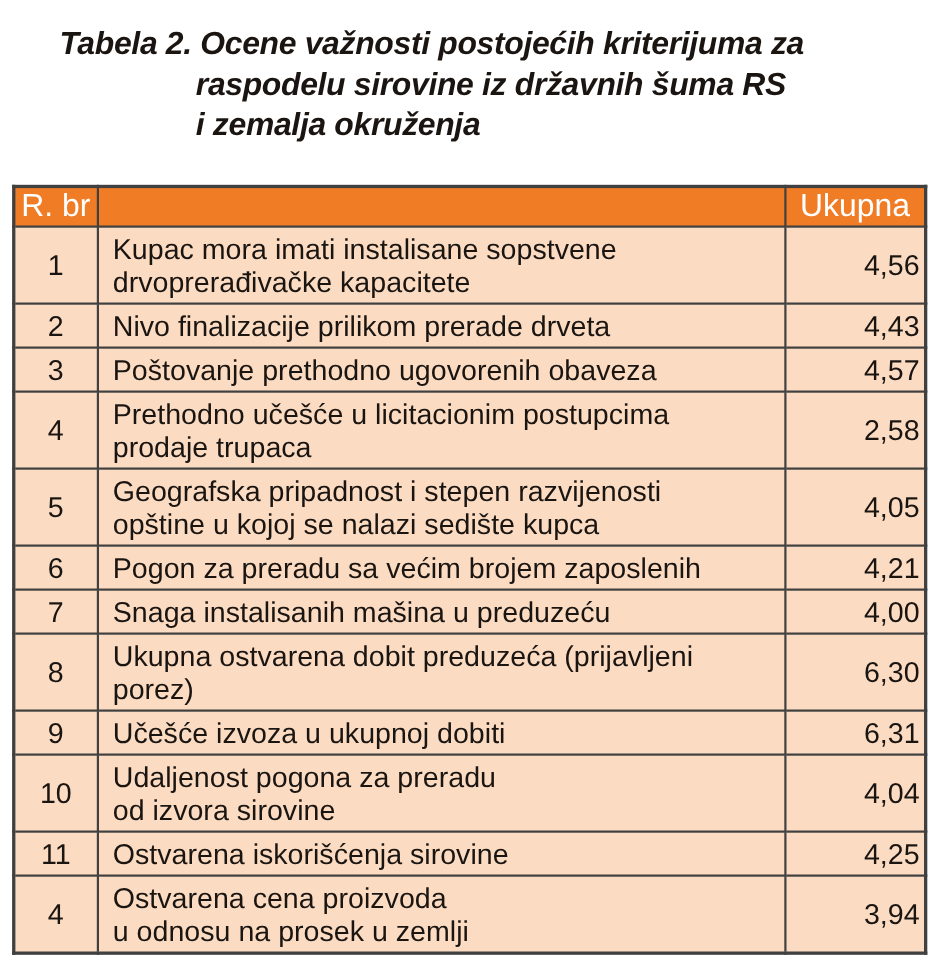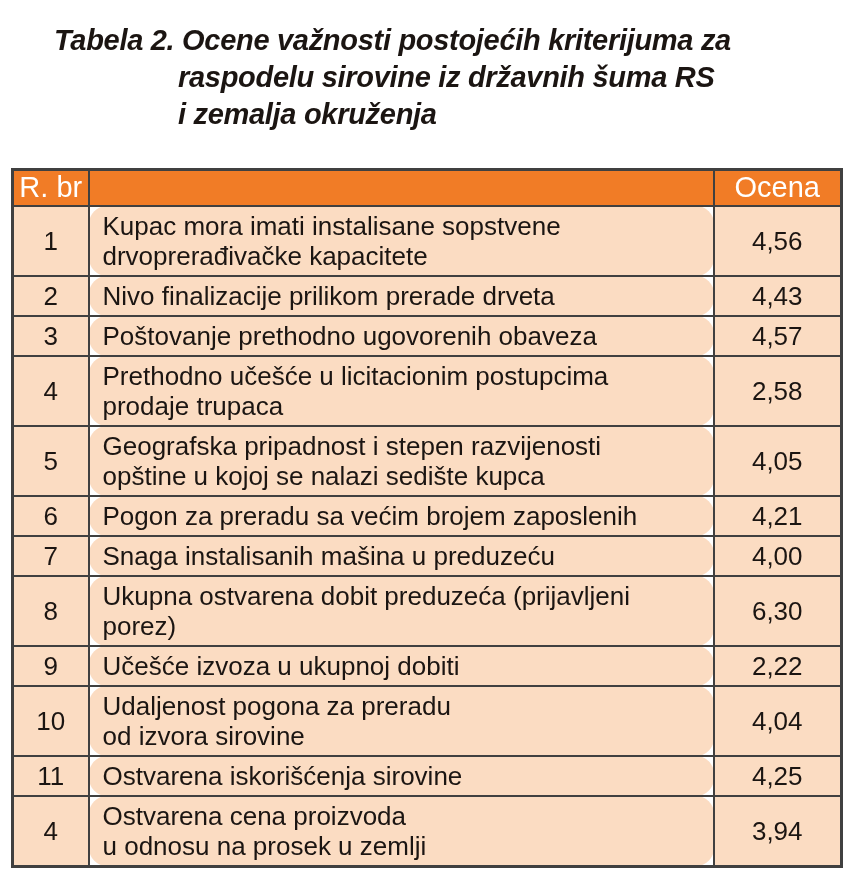--- a/index.html
+++ b/index.html
@@ -66,44 +66,43 @@
     line-height: 30px;
     vertical-align: middle;
     padding: 4px 4px;
   }
   .criteria td.c1 { text-align: center; }
   .criteria td.c2 {
     text-align: left;
     padding-left: 13px;
     padding-right: 8px;
     white-space: pre-line;
-    border-radius: 18px;
   }
-  .criteria td.c3 { text-align: center; margin-top: 16px; }
+  .criteria td.c3 { text-align: right; margin-top: 16px; }
 </style>
 </head>
 <body>
 
 <div class="page">
 
   <div class="caption">Tabela 2. Ocene važnosti postojećih kriterijuma za
 raspodelu sirovine iz državnih šuma RS
 i zemalja okruženja</div>
 
   <table class="criteria">
     <colgroup>
       <col class="c1">
         <col class="c2">
         <col class="c3">
     </colgroup>
     <thead>
       <tr>
         <th class="c1">R. br</th>
         <th class="c2"></th>
-        <th class="c3">Ocena</th>
+        <th class="c3">Ukupna</th>
       </tr>
     </thead>
     <tbody>
         <tr>
           <td class="c1">1</td>
           <td class="c2">Kupac mora imati instalisane sopstvene
 drvoprerađivačke kapacitete</td>
           <td class="c3">4,56</td>
         </tr>
         <tr>
@@ -140,21 +139,21 @@
         </tr>
         <tr>
           <td class="c1">8</td>
           <td class="c2">Ukupna ostvarena dobit preduzeća (prijavljeni
 porez)</td>
           <td class="c3">6,30</td>
         </tr>
         <tr>
           <td class="c1">9</td>
           <td class="c2">Učešće izvoza u ukupnoj dobiti</td>
-          <td class="c3">2,22</td>
+          <td class="c3">6,31</td>
         </tr>
         <tr>
           <td class="c1">10</td>
           <td class="c2">Udaljenost pogona za preradu
 od izvora sirovine</td>
           <td class="c3">4,04</td>
         </tr>
         <tr>
           <td class="c1">11</td>
           <td class="c2">Ostvarena iskorišćenja sirovine</td>

